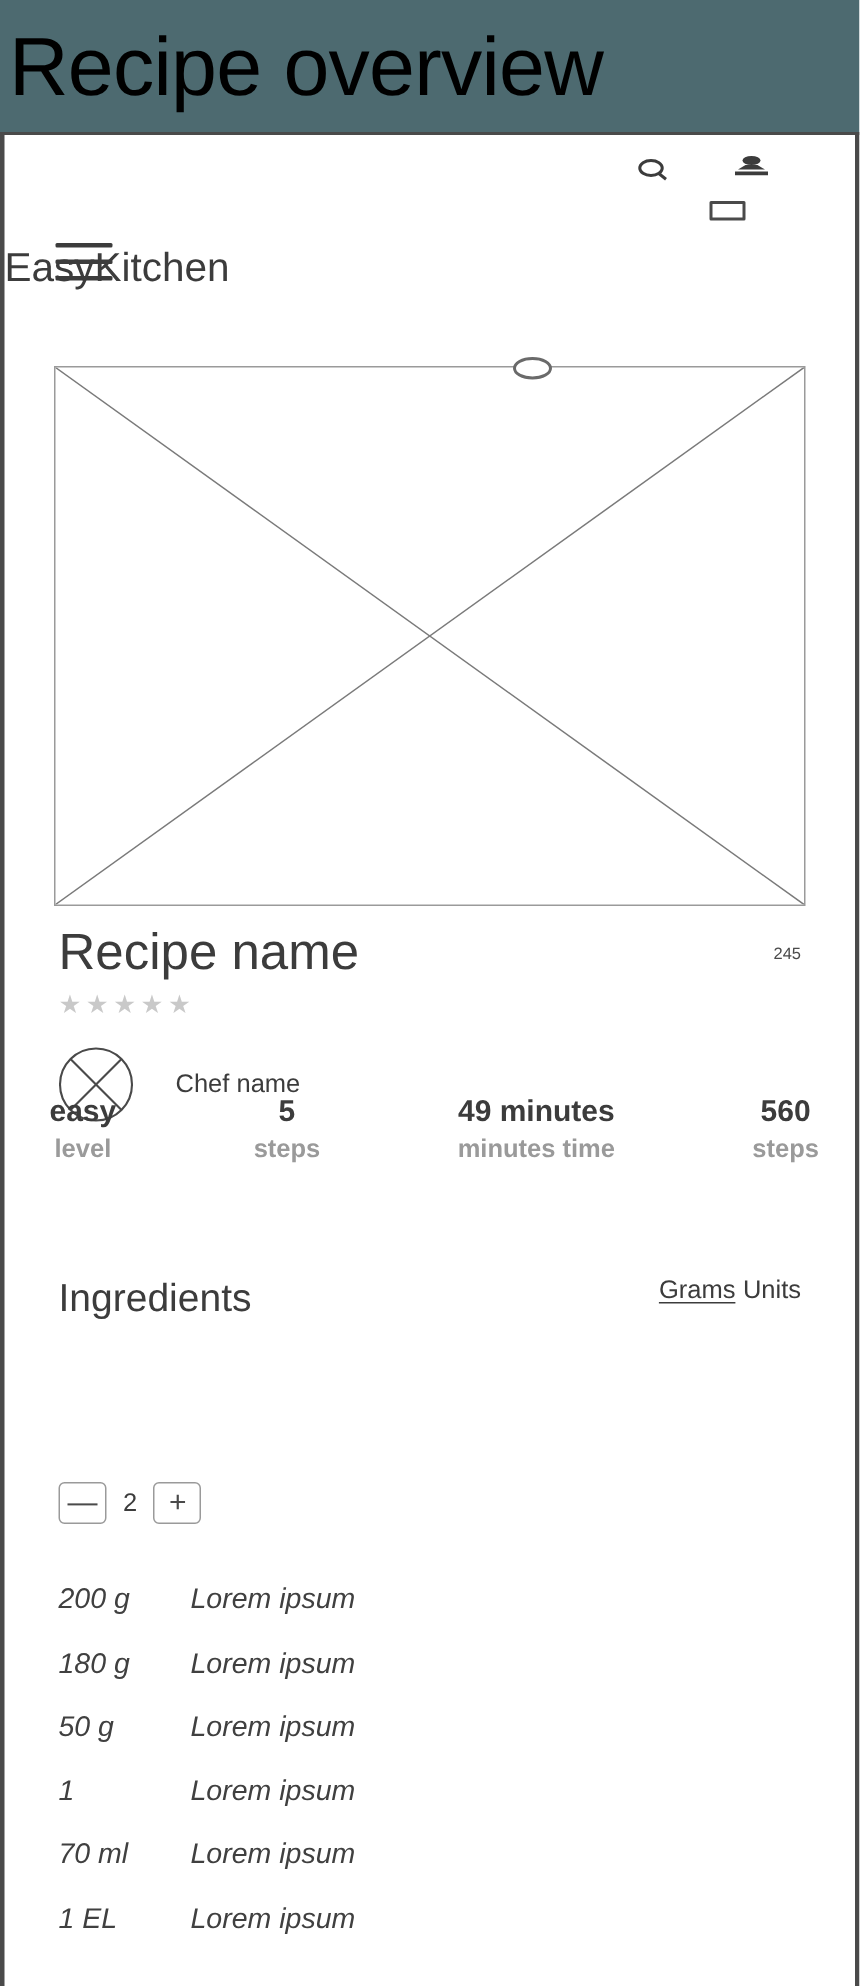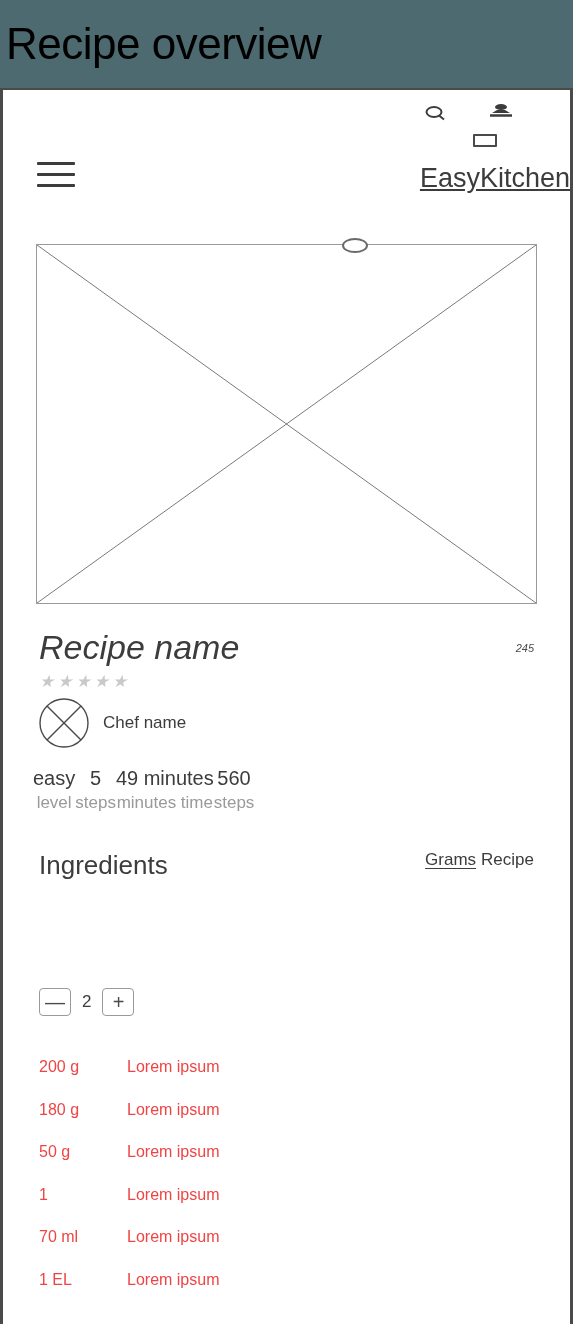--- a/index.html
+++ b/index.html
@@ -18,21 +18,21 @@
   
   .banner {
     height: 88px;
     background: #4d6a70;
     display: flex;
     align-items: center;
     box-sizing: border-box;
     padding-left: 6px;
   }
   .banner-title {
-    font-size: 44px;
+    font-size: 55px;
     font-weight: 400;
     color: #000000;
     letter-spacing: -0.5px;
     line-height: 1;
     text-align: right;
   }
 
   
   .frame {
     position: relative;
@@ -94,25 +94,24 @@
   .hamburger span {
     display: block;
     height: 3px;
     background: #3c3c3c;
     margin-bottom: 8px;
     border-radius: 1px;
   }
   .hamburger span:last-child { margin-bottom: 0; }
   .app-title {
     width: 100%;
-    text-align: right;
+    text-align: left;
     font-size: 27px;
     color: #3c3c3c;
     font-weight: 400;
-    text-decoration: underline;
   }
 
   
   .img-ph {
     position: absolute;
     left: 33px;
     top: 154px;
     width: 501px;
     height: 360px;
     border: 1px solid #9a9a9a;
@@ -128,25 +127,24 @@
     height: 11px;
     border: 2px solid #6a6a6a;
     border-radius: 50%;
     background: #ffffff;
   }
 
   
   .recipe-head {
     position: absolute;
     left: 0; right: 0;
-    top: 540px;
+    top: 528px;
     height: 80px;
     padding: 0 36px;
     box-sizing: border-box;
-    font-style: italic;
   }
   .recipe-name {
     font-size: 34px;
     color: #3c3c3c;
     line-height: 1;
     display: inline-block;
   }
   .recipe-count {
     position: absolute;
     right: 36px;
@@ -165,33 +163,34 @@
   
   .chef-row {
     position: absolute;
     left: 36px;
     top: 608px;
     display: flex;
     align-items: center;
   }
   .avatar { width: 50px; height: 50px; }
   .chef-name {
-    margin-left: 14px;
+    margin-left: 28px;
     font-size: 17px;
     color: #3c3c3c;
   }
 
   
   .stats {
     position: absolute;
     left: 30px;
     right: 24px;
-    top: 676px;
-    display: flex;
-    justify-content: flex-start;
+    top: 639px;
+    display: flex;
+    justify-content: space-between;
+    font-weight: bold;
   }
   .stat { text-align: center; }
   .stat-value {
     font-size: 20px;
     color: #3c3c3c;
     line-height: 1.25;
   }
   .stat-label {
     font-size: 17px;
     color: #9a9a9a;
@@ -253,22 +252,23 @@
   .ing-list {
     position: absolute;
     left: 36px;
     right: 36px;
     top: 956px;
   }
   .ing-row {
     display: flex;
     height: 42.5px;
     align-items: center;
-    font-size: 16px;
-    color: #ef4444;
+    font-size: 19px;
+    color: #404040;
+    font-style: italic;
   }
   .ing-amount { width: 88px; flex: none; }
   .ing-name { }
 </style>
 </head>
 <body>
 
 <div class="banner">
   <div class="banner-title">Recipe overview</div>
 </div>
@@ -341,21 +341,21 @@
     </div>
     <div class="stat">
       <div class="stat-value">560</div>
       <div class="stat-label">steps</div>
     </div>
   </div>
 
   <div class="section-head ing-head">
     <span class="section-title">Ingredients</span>
     <span class="unit-toggle">
-      <span class="unit-active">Grams</span><span class="unit-inactive">Recipe</span>
+      <span class="unit-active">Grams</span><span class="unit-inactive">Units</span>
     </span>
   </div>
 
   <div class="stepper">
     <span class="step-btn">—</span>
     <span class="step-count">2</span>
     <span class="step-btn">+</span>
   </div>
 
   <div class="ing-list">

